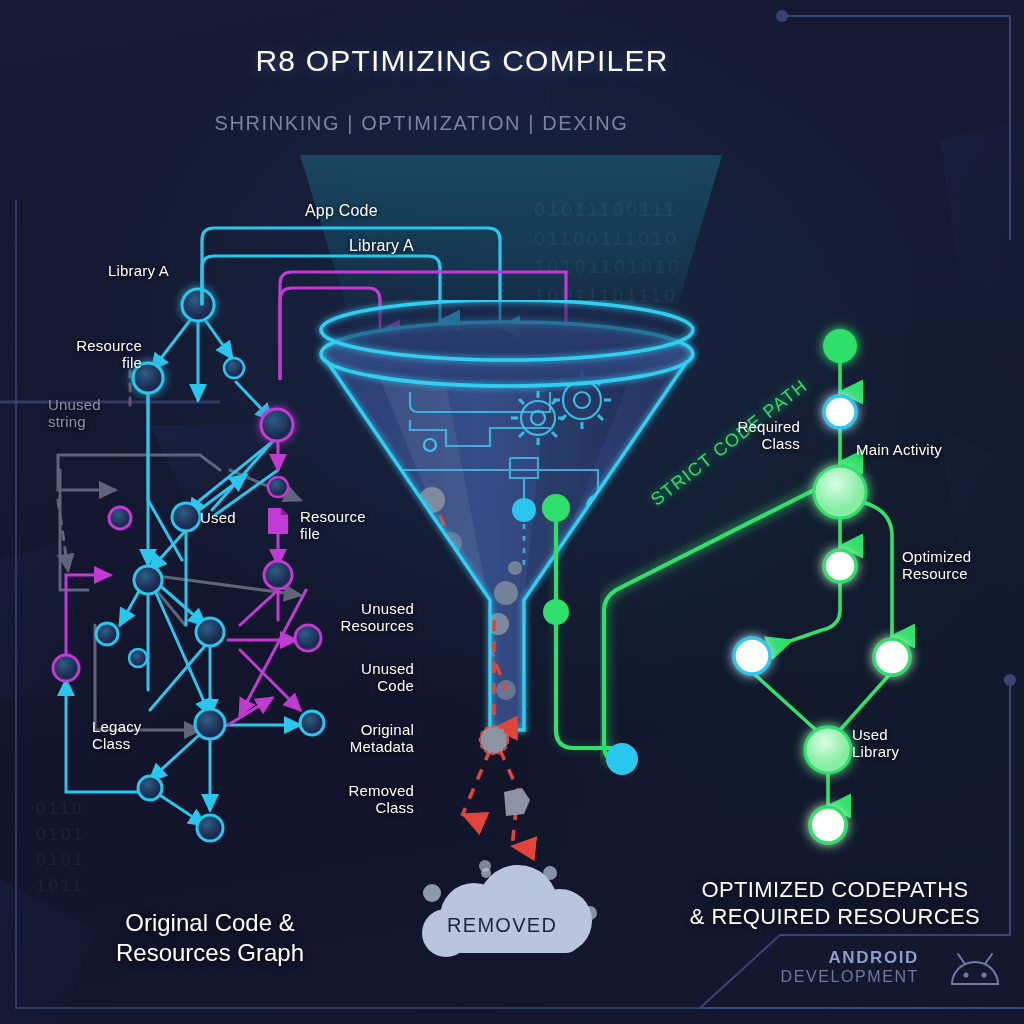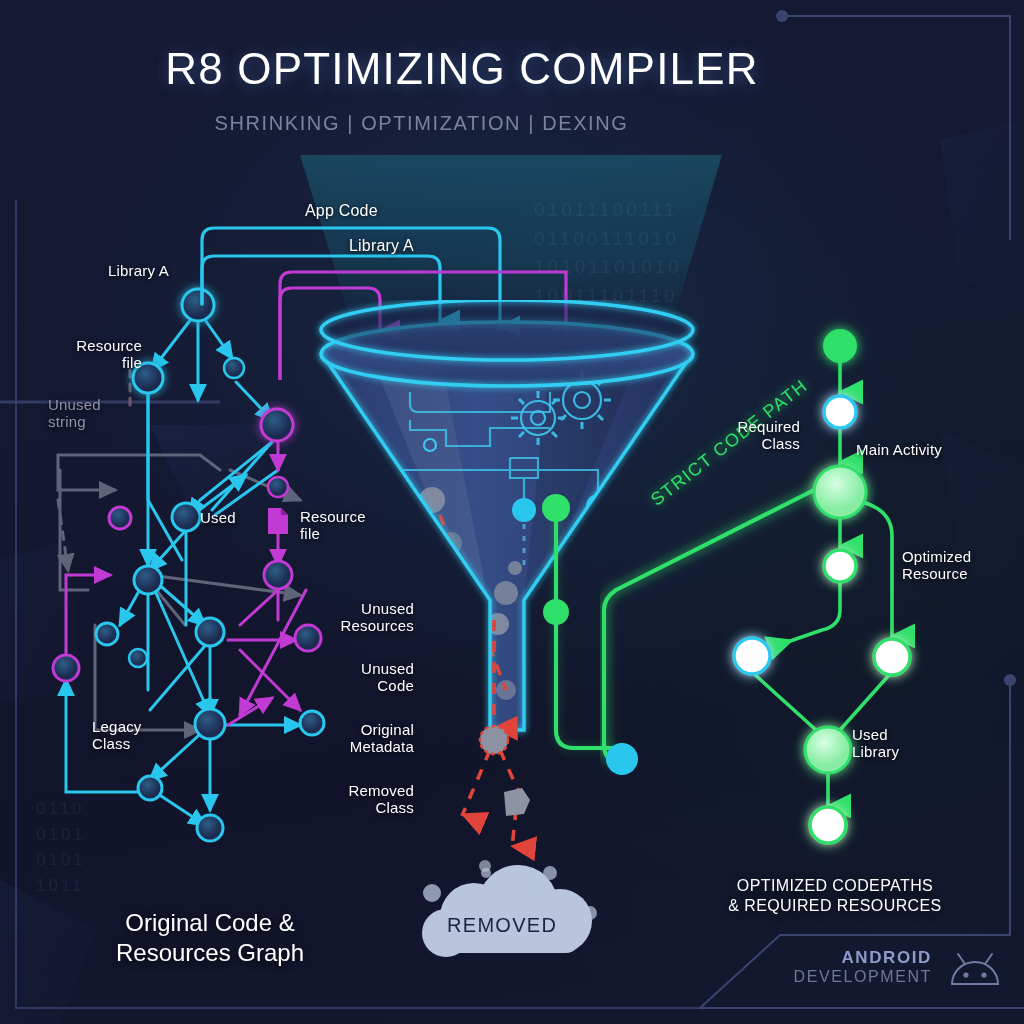--- a/index.html
+++ b/index.html
@@ -13,31 +13,31 @@
     font-family:"Liberation Sans", sans-serif;
   }
   .abs{position:absolute;}
   svg{display:block;}
   .lbl{position:absolute;color:#ffffff;font-size:15px;line-height:1.15;letter-spacing:.2px;
        text-shadow:0 1px 4px rgba(0,0,0,.85);white-space:pre-line;}
   .lbl.dim{color:#8f93a8;}
   .lbl.r{text-align:right;}
   #title{
     position:absolute;top:44px;left:0;width:924px;text-align:center;
-    color:#fff;font-size:44px;letter-spacing:1.2px;font-weight:400;
+    color:#fff;font-size:30px;letter-spacing:1.2px;font-weight:400;
     text-shadow:0 2px 14px rgba(110,170,255,.35);
   }
   #subtitle{
     position:absolute;top:112px;left:0;width:843px;text-align:center;
     color:#7b849e;font-size:20px;letter-spacing:1.6px;
   }
   .caption{position:absolute;color:#fff;text-align:center;line-height:1.24;
            text-shadow:0 2px 8px rgba(0,0,0,.8);}
   #capLeft{left:60px;top:876px;width:300px;font-size:24px;margin-top:32px;}
-  #capRight{left:660px;top:876px;width:350px;font-size:16px;letter-spacing:.4px;}
+  #capRight{left:660px;top:876px;width:350px;font-size:22px;letter-spacing:.4px;}
   #brand{position:absolute;right:18px;bottom:36px;text-align:right;}
   #brandTop{color:#8d9ccb;font-size:17px;letter-spacing:1.6px;font-weight:bold;}
   #brandBot{color:#6c7characters;}
   #brandBot{color:#6f7798;font-size:16px;letter-spacing:1.6px;}
   .binary{position:absolute;color:rgba(150,200,215,.085);font-family:Liberation Sans, sans-serif;
           font-size:19px;letter-spacing:3px;line-height:1.5;white-space:pre;}
   #removedTxt{position:absolute;color:#1b2340;font-size:20px;letter-spacing:1.3px;
               left:447px;top:914px;}
   #strictTxt{position:absolute;left:647px;top:494px;width:230px;color:#2fe06a;font-size:18px;
              letter-spacing:1.3px;transform:rotate(-38deg);transform-origin:0 0;
@@ -415,21 +415,21 @@
 Resource</div>
   <div class="lbl" style="left:852px;top:726px">Used
 Library</div>
 
   <div class="caption" id="capLeft" style="white-space:pre-line">Original Code &amp;
 Resources Graph</div>
   <div class="caption" id="capRight" style="white-space:pre-line">OPTIMIZED CODEPATHS
 &amp; REQUIRED RESOURCES</div>
 
   <div id="brand">
-    <div style="display:flex;align-items:center;justify-content:flex-end;gap:12px">
+    <div style="display:flex;align-items:center;justify-content:flex-end;gap:25px">
       <div style="text-align:right">
         <div id="brandTop">ANDROID</div>
         <div id="brandBot">DEVELOPMENT</div>
       </div>
       <svg width="62" height="42" viewBox="0 0 62 42">
         <g fill="none" stroke="#6f7ba3" stroke-width="2" stroke-linecap="round">
           <path d="M8,38 a23,22 0 0 1 46,0 z"></path>
           <path d="M14,8 L21,18"></path>
           <path d="M48,8 L41,18"></path>
         </g>

